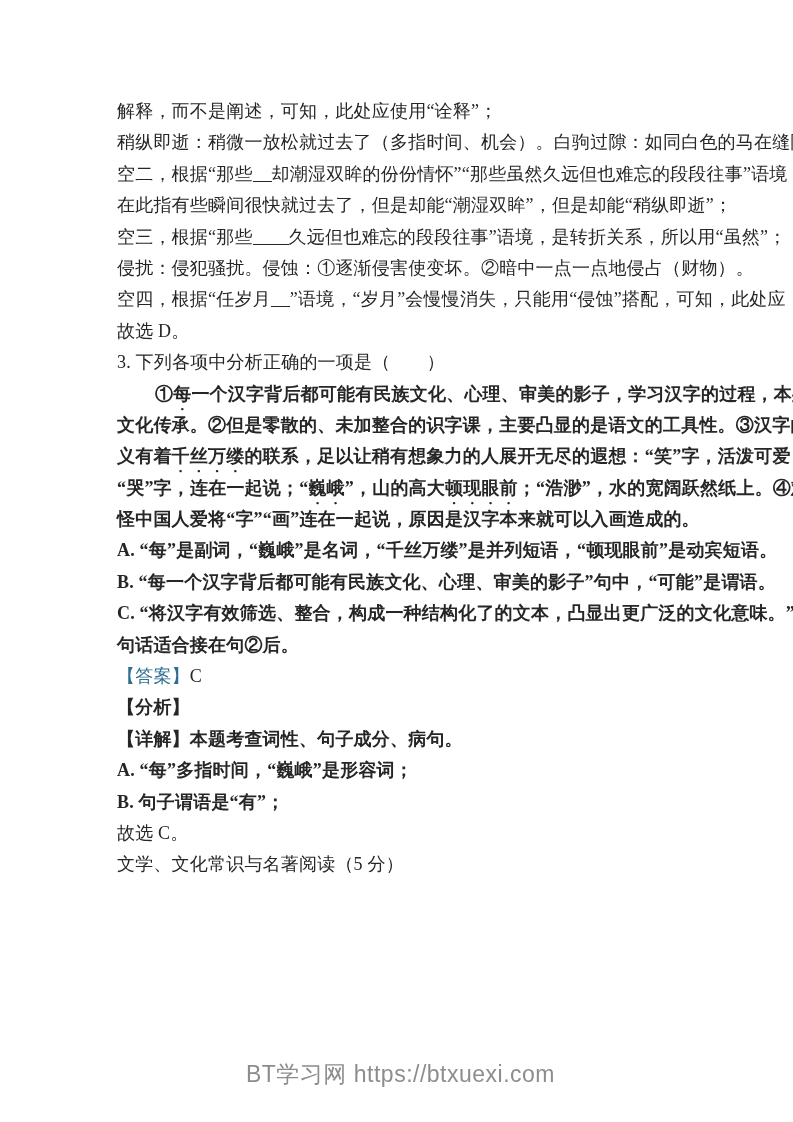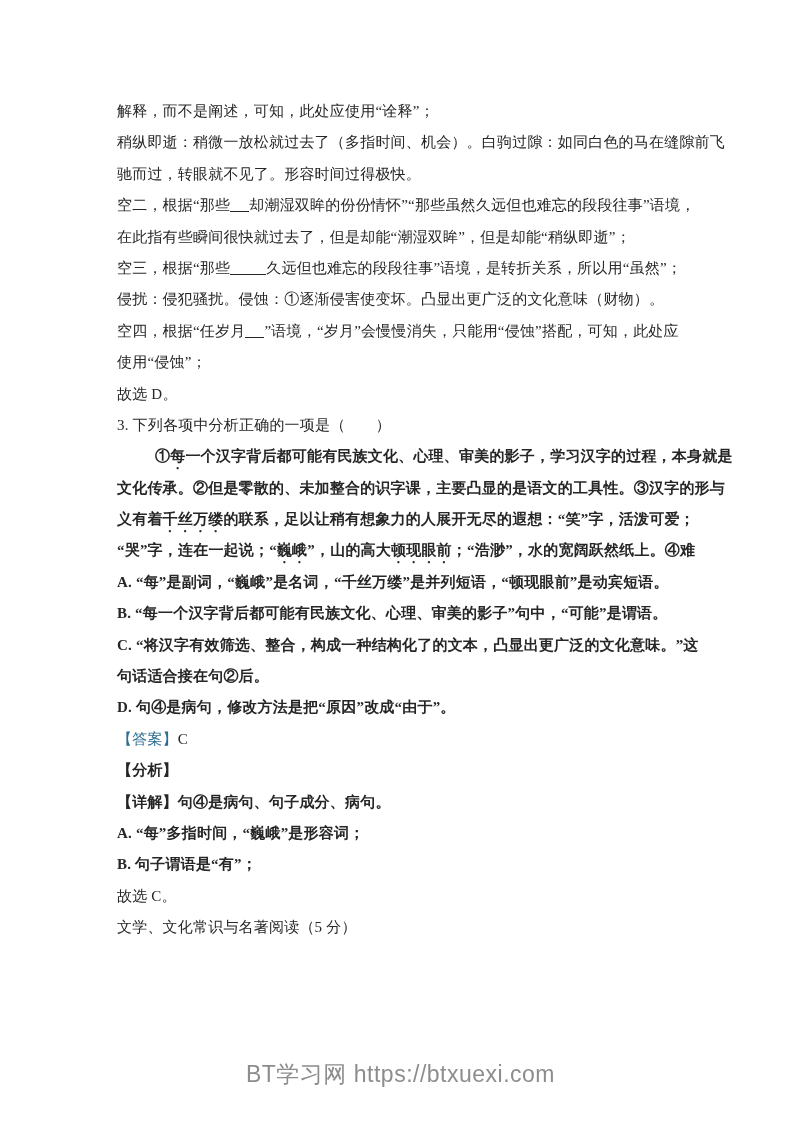--- a/index.html
+++ b/index.html
@@ -15,21 +15,21 @@
     font-family: "Liberation Serif", "DejaVu Serif", serif;
     color: #262626;
   }
   .doc {
     position: absolute;
     left: 117px;
     top: 96px;
     width: 588px;
   }
   .line {
-    font-size: 15px;
+    font-size: 18px;
     line-height: 31.4px;
     height: 31.4px;
     white-space: nowrap;
     letter-spacing: 0.2px;
   }
   .line.bold { font-weight: 600; }
   .line.indent { padding-left: 38px; }
   .blue {
     color: #2e6e91;
     font-weight: 400;
@@ -60,40 +60,38 @@
     color: #8d8d8d;
     letter-spacing: 0.5px;
   }
 </style>
 </head>
 <body>
 
 <div class="doc">
     <div class="line"><span>解释，而不是阐述，可知，此处应使用“诠释”；</span></div>
     <div class="line"><span>稍纵即逝：稍微一放松就过去了（多指时间、机会）。白驹过隙：如同白色的马在缝隙前飞</span></div>
-    <div class="line"><span>驰而过，转眼就不见了。形容时间过得极快。</span></div>
     <div class="line"><span>空二，根据“那些</span><span class="blank"></span><span>却潮湿双眸的份份情怀”“那些虽然久远但也难忘的段段往事”语境，</span></div>
     <div class="line"><span>在此指有些瞬间很快就过去了，但是却能“潮湿双眸”，但是却能“稍纵即逝”；</span></div>
     <div class="line"><span>空三，根据“那些</span><span class="blank-long"></span><span>久远但也难忘的段段往事”语境，是转折关系，所以用“虽然”；</span></div>
-    <div class="line"><span>侵扰：侵犯骚扰。侵蚀：①逐渐侵害使变坏。凸显出更广泛的文化意味（财物）。</span></div>
+    <div class="line"><span>侵扰：侵犯骚扰。侵蚀：①逐渐侵害使变坏。②暗中一点一点地侵占（财物）。</span></div>
     <div class="line"><span>空四，根据“任岁月</span><span class="blank"></span><span>”语境，“岁月”会慢慢消失，只能用“侵蚀”搭配，可知，此处应</span></div>
-    <div class="line"><span>使用“侵蚀”；</span></div>
     <div class="line"><span>故选 D。</span></div>
     <div class="line"><span>3. 下列各项中分析正确的一项是（　　）</span></div>
     <div class="line bold indent"><span>①</span><span class="emph">每</span><span>一个汉字背后都可能有民族文化、心理、审美的影子，学习汉字的过程，本身就是</span></div>
     <div class="line bold"><span>文化传承。②但是零散的、未加整合的识字课，主要凸显的是语文的工具性。③汉字的形与</span></div>
     <div class="line bold"><span>义有着</span><span class="emph">千丝万缕</span><span>的联系，足以让稍有想象力的人展开无尽的遐想：“笑”字，活泼可爱；</span></div>
     <div class="line bold"><span>“哭”字，连在一起说；“</span><span class="emph">巍峨</span><span>”，山的高大</span><span class="emph">顿现眼前</span><span>；“浩渺”，水的宽阔跃然纸上。④难</span></div>
+    <div class="line bold"><span>怪中国人爱将“字”“画”连在一起说，原因是汉字本来就可以入画造成的。</span></div>
     <div class="line bold"><span>A. “每”是副词，“巍峨”是名词，“千丝万缕”是并列短语，“顿现眼前”是动宾短语。</span></div>
     <div class="line bold"><span>B. “每一个汉字背后都可能有民族文化、心理、审美的影子”句中，“可能”是谓语。</span></div>
     <div class="line bold"><span>C. “将汉字有效筛选、整合，构成一种结构化了的文本，凸显出更广泛的文化意味。”这</span></div>
     <div class="line bold"><span>句话适合接在句②后。</span></div>
-    <div class="line bold"><span>D. 句④是病句，修改方法是把“原因”改成“由于”。</span></div>
     <div class="line"><span class="blue">【答案】</span><span>C</span></div>
     <div class="line bold"><span>【分析】</span></div>
-    <div class="line bold"><span>【详解】句④是病句、句子成分、病句。</span></div>
+    <div class="line bold"><span>【详解】本题考查词性、句子成分、病句。</span></div>
     <div class="line bold"><span>A. “每”多指时间，“巍峨”是形容词；</span></div>
     <div class="line bold"><span>B. 句子谓语是“有”；</span></div>
     <div class="line"><span>故选 C。</span></div>
     <div class="line"><span>文学、文化常识与名著阅读（5 分）</span></div>
   </div>
 
 <div class="footer">BT学习网 https://btxuexi.com</div>
 
 </body></html>

